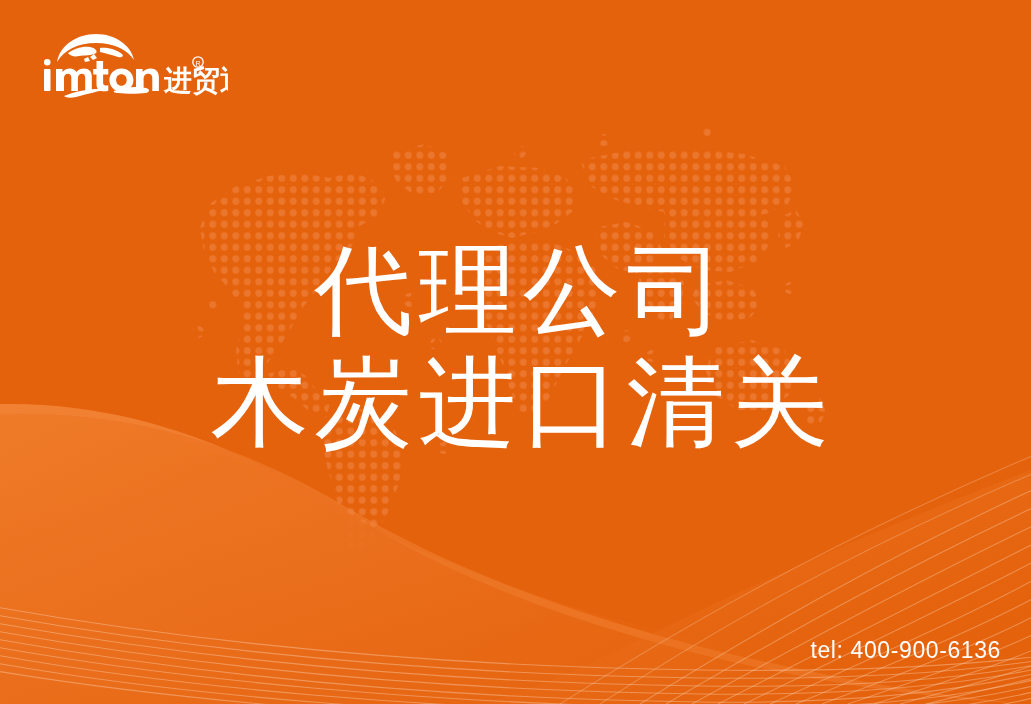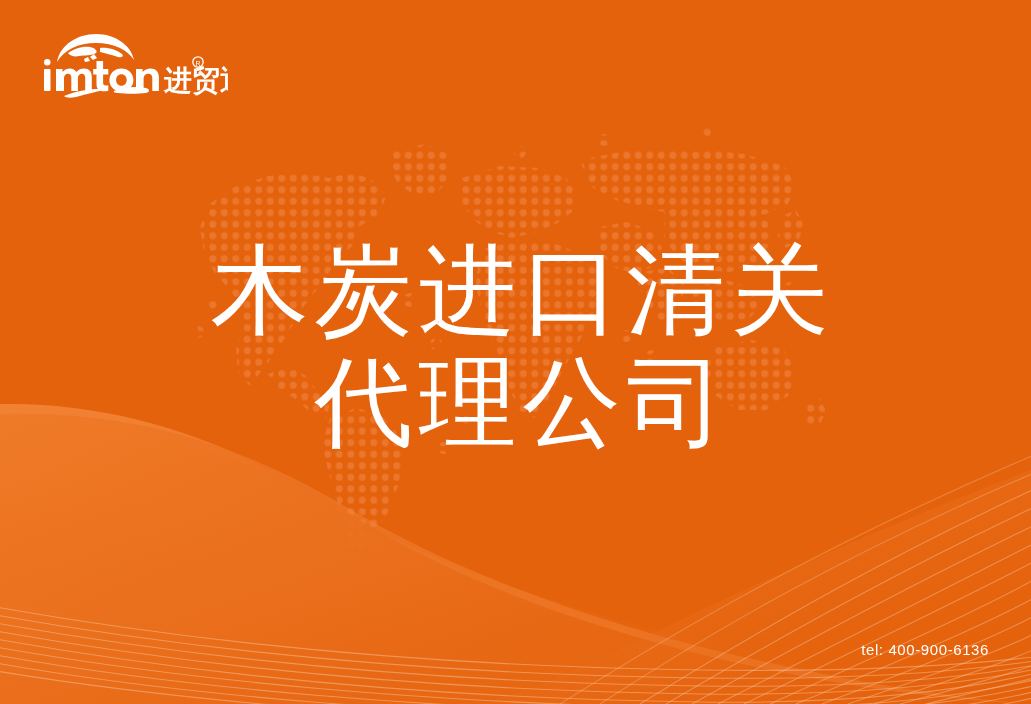--- a/index.html
+++ b/index.html
@@ -61,25 +61,25 @@
     color: #ffffff;
     white-space: nowrap;
     text-indent: 6px;
   }
   #headline-line-1 { margin-left: 8px; }
   #headline-line-2 { margin-left: 8px; }
 
   
   #phone {
     position: absolute;
-    right: 42px;
+    right: 30px;
     top: 637px;
     z-index: 10;
     color: #ffffff;
-    font-size: 15px;
+    font-size: 23px;
     line-height: 26px;
     letter-spacing: 0.6px;
     white-space: nowrap;
   }
 </style>
 </head>
 <body>
 
 <div id="banner">
 
@@ -257,19 +257,19 @@
       <g fill="#FFFFFF">
         <path d="M26,68 C38,63 54,60 70,61 C62,63 48,66 38,69 C33,70 28,70 26,68 Z"></path>
         <path d="M76,63 C86,59 98,58 108,60 C112,61 112,64 108,65
                  C100,66 88,66 80,65 C77,65 75,64 76,63 Z"></path>
         <circle cx="104" cy="62" r="1.8"></circle>
       </g>
     </svg>
   </div>
 
   <div id="headline">
+    <span class="headline-line" id="headline-line-2">代理公司</span>
     <span class="headline-line" id="headline-line-1">木炭进口清关</span>
-    <span class="headline-line" id="headline-line-2">代理公司</span>
   </div>
 
   <div id="phone">tel: 400-900-6136</div>
 
 </div>
 
 </body></html>

